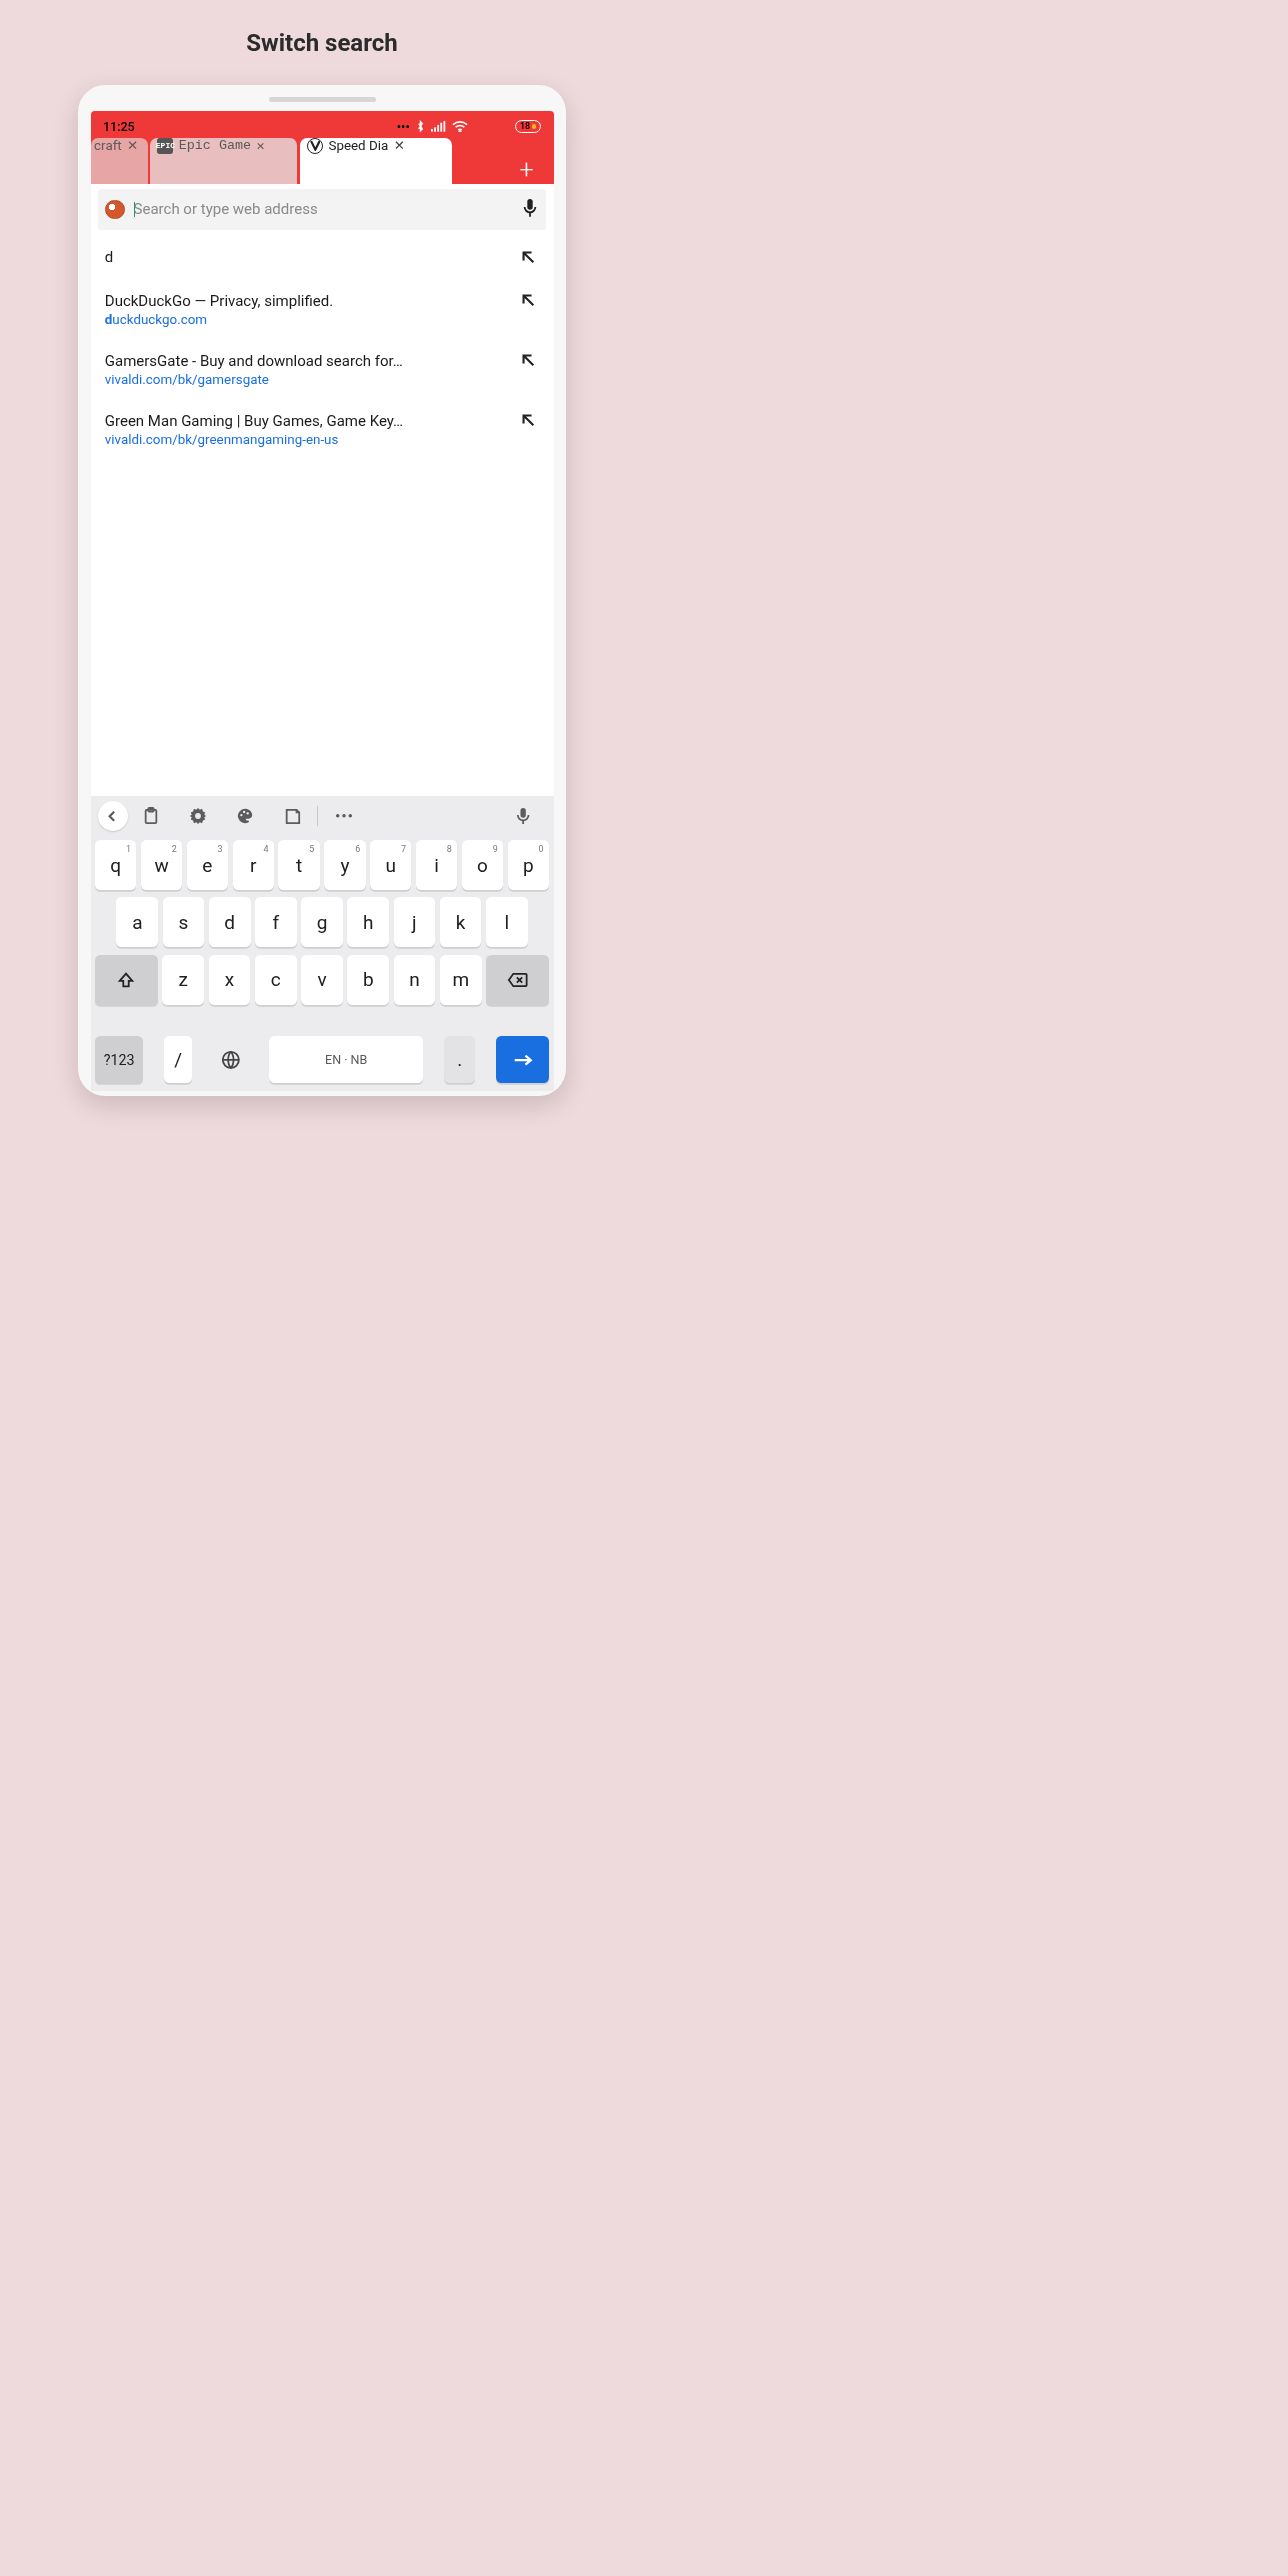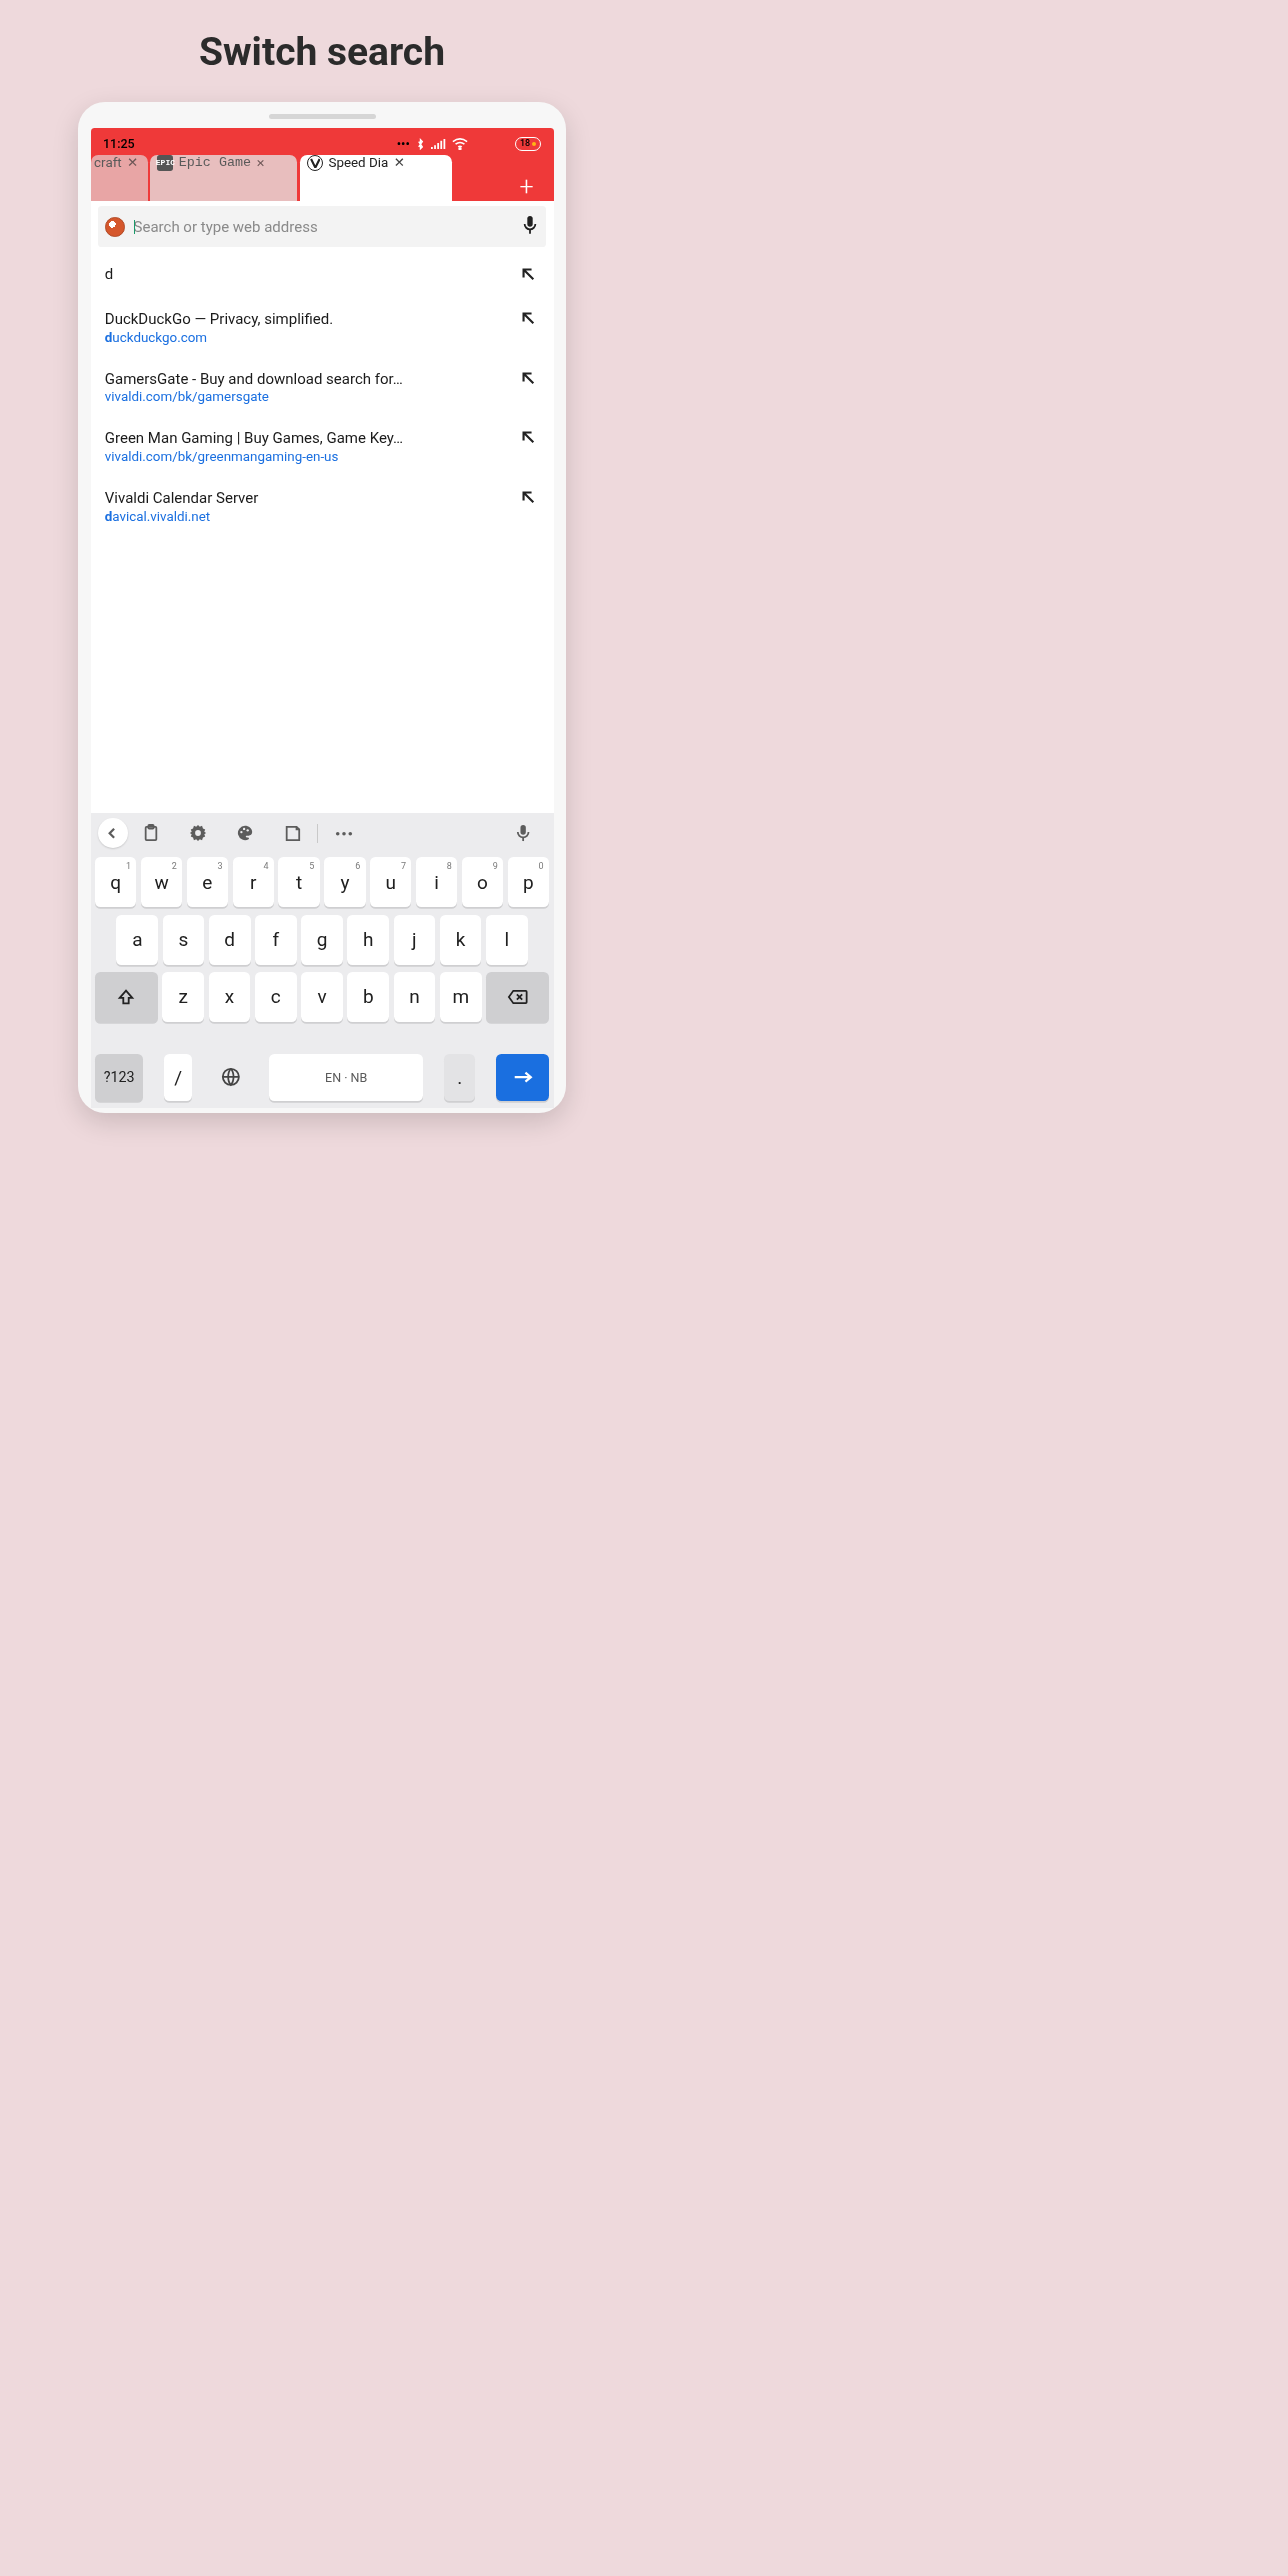--- a/index.html
+++ b/index.html
@@ -6,21 +6,21 @@
   body {
     background: #eed9dc;
     width: 644px;
     height: 1288px;
     font-family: -apple-system, Roboto, "Helvetica Neue", Arial, sans-serif;
     overflow: hidden;
   }
   .headline {
     text-align: center;
     padding-top: 30px;
-    font-size: 39px;
+    font-size: 24px;
     font-weight: 700;
     color: #2b2b2b;
     line-height: 1.15;
   }
   .phone-wrap {
     width: 488px;
     height: 1011px;
     margin: 27px auto 0 auto;
     background: #f7f7f7;
     border-radius: 27px;
@@ -271,31 +271,20 @@
           <div class="sugg-title">Green Man Gaming | Buy Games, Game Key…</div>
           <div class="sugg-url">vivaldi.com/bk/greenmangaming-en-us</div>
         </div>
         <div class="insert-icon">
           <svg width="16" height="16" viewBox="0 0 18 18" fill="none" stroke="#222" stroke-width="2.4">
               <path d="M15 15 L4 4 M4 13 V4 H13"></path>
             </svg>
         </div>
       </div>
 
-      <div class="sugg twoline">
-        <div class="sugg-text">
-          <div class="sugg-title">Vivaldi Calendar Server</div>
-          <div class="sugg-url"><span class="bold">d</span><span>avical.vivaldi.net</span></div>
-        </div>
-        <div class="insert-icon">
-          <svg width="16" height="16" viewBox="0 0 18 18" fill="none" stroke="#222" stroke-width="2.4">
-              <path d="M15 15 L4 4 M4 13 V4 H13"></path>
-            </svg>
-        </div>
-      </div>
     </div>
 
     <div class="keyboard">
       <div class="kb-top">
         <div class="pill">
           <svg width="10.7" height="12.5" viewBox="0 0 12 14" fill="none" stroke="#5c5c5c" stroke-width="2.5">
               <path d="M8 2 L3 7 L8 12"></path>
             </svg>
         </div>
         <div class="tb">

